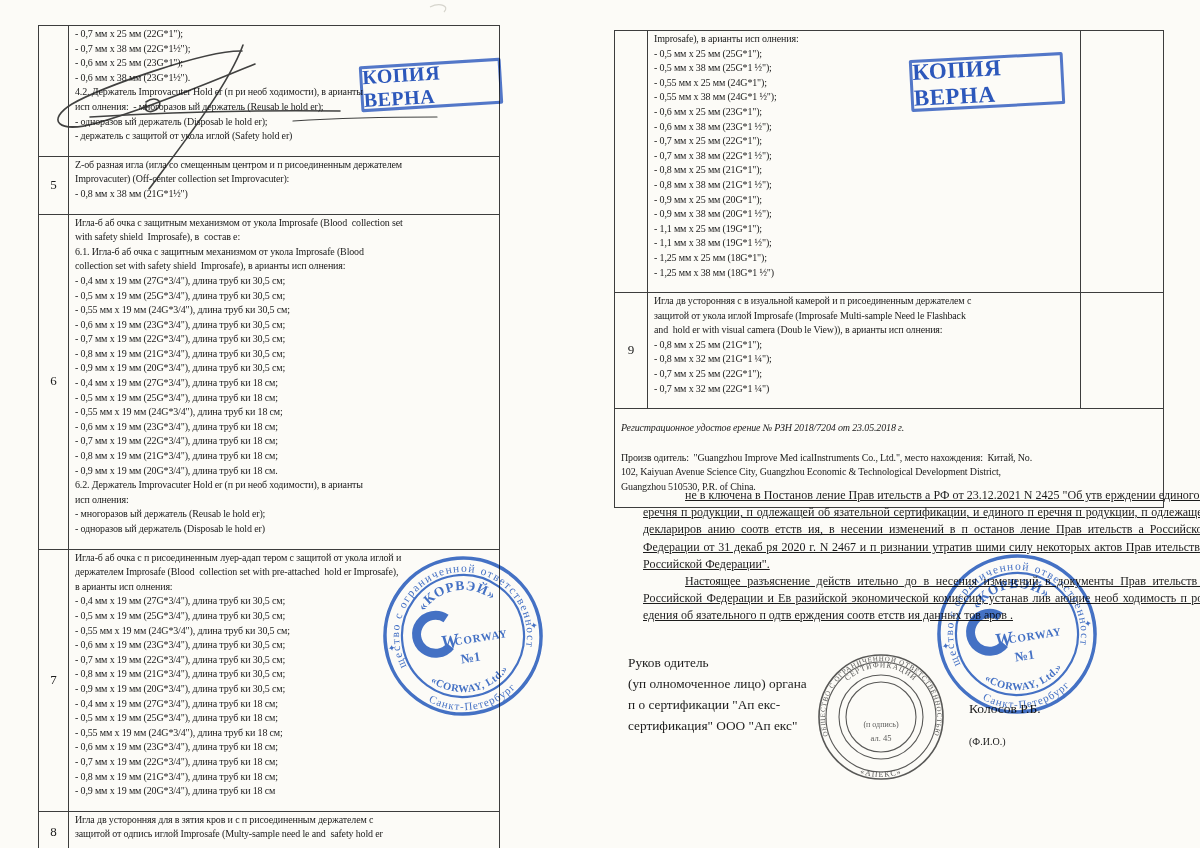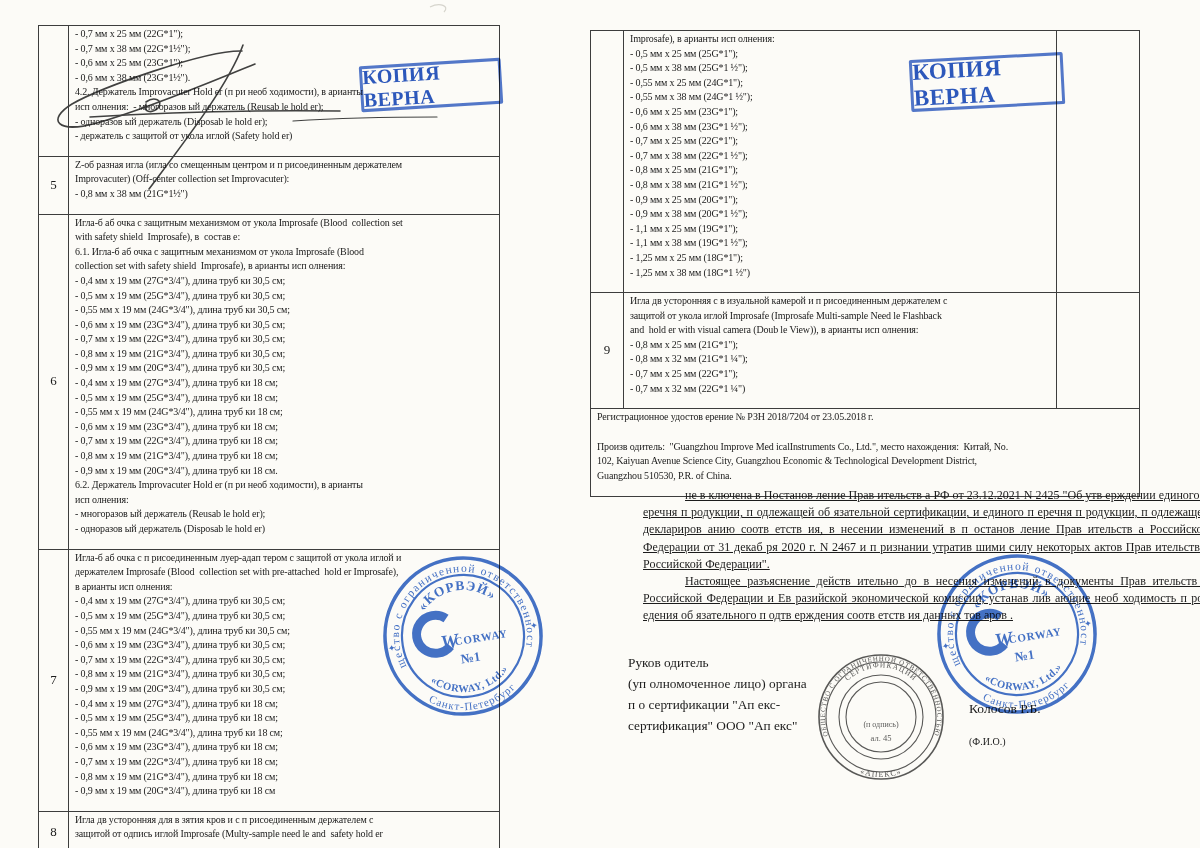--- a/index.html
+++ b/index.html
@@ -26,29 +26,29 @@
     font-size:13px;letter-spacing:0;white-space:normal;
   }
   .left-table{left:38px;top:25px;width:462px;}
   .left-table col.c-num{width:30px;}
   .left-table tr:nth-child(1){height:122px;}
   .left-table tr:nth-child(2){height:41px;}
   .left-table tr:nth-child(3){height:322px;}
   .left-table tr:nth-child(4){height:262px;}
   .left-table tr:nth-child(5){height:28px;}
 
-  .right-table{left:590px;top:30px;width:549px;}
+  .right-table{left:614px;top:30px;width:549px;}
   .right-table col.c-num{width:33px;}
   .right-table col.c-body{width:433px;}
   .right-table col.c-empty{width:83px;}
   .right-table tr:nth-child(1){height:250px;}
   .right-table tr:nth-child(2){height:103px;}
   .right-table tr:nth-child(3){height:74px;}
   .merged-cell{white-space:normal !important;}
-  .merged-cell .reg{white-space:pre;margin-top:0;}
+  .merged-cell .reg{white-space:pre;margin-top:11px;font-style:italic;}
   .merged-cell .manuf{white-space:pre;margin-top:15px;}
 
   .legal{
     position:absolute;left:643px;top:487px;width:566px;
     font-size:12px;line-height:17.2px;text-align:justify;text-decoration:underline;
   }
   .legal p{margin:0;text-indent:42px;}
 
   .sig-block{
     position:absolute;left:628px;top:652px;width:230px;

